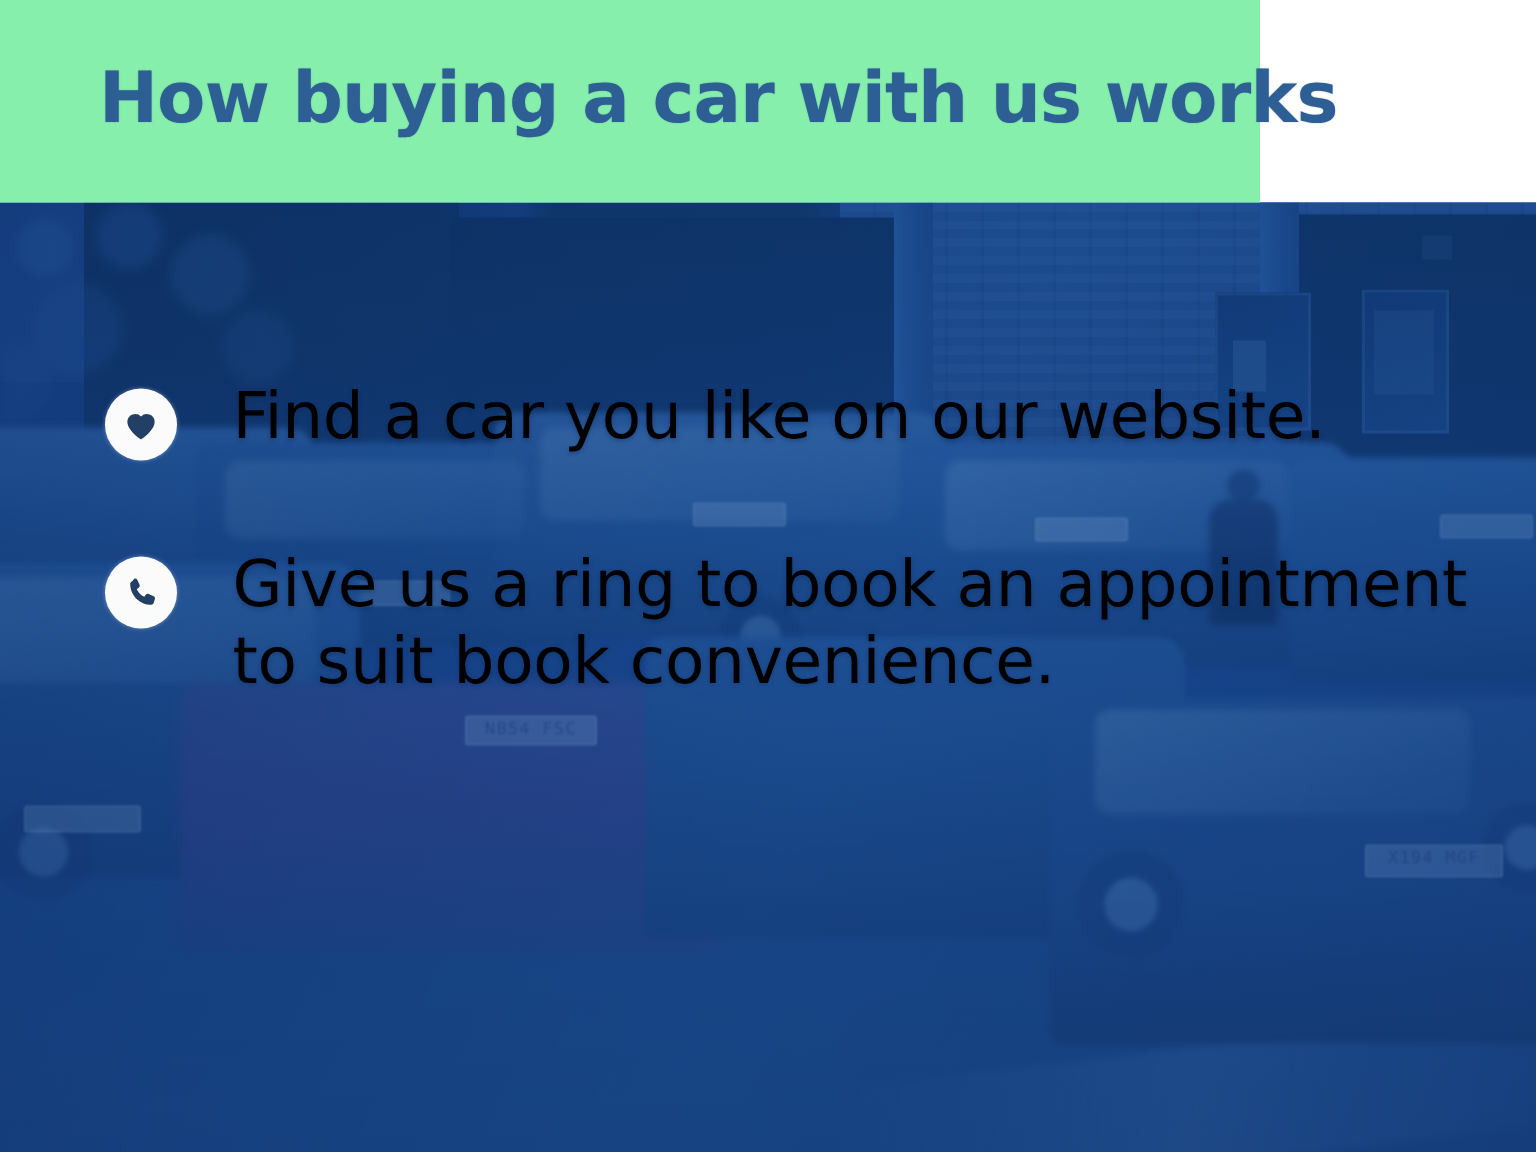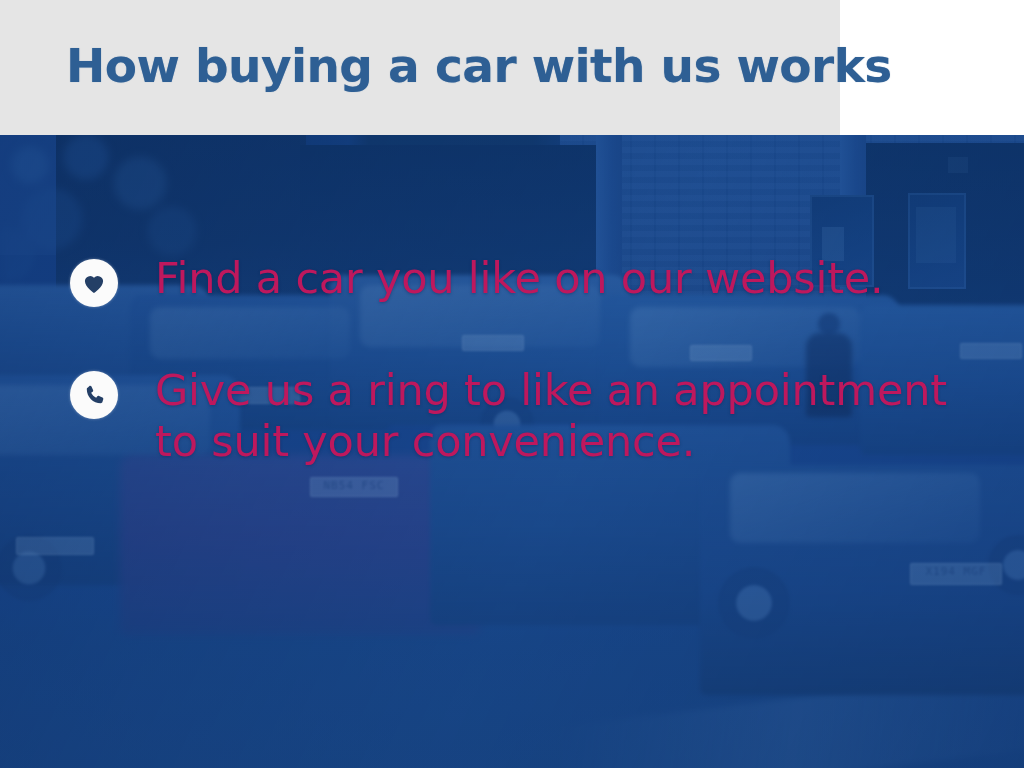--- a/index.html
+++ b/index.html
@@ -19,21 +19,21 @@
     overflow: hidden;
     background: #ffffff;
   }
 
   
   #header-band {
     position: absolute;
     left: 0; top: 0;
     width: 840px;
     height: 135px;
-    background: #e5e5e5;
+    background: #86efac;
     z-index: 30;
   }
 
   #page-title {
     position: absolute;
     left: 66px;
     top: 38px;
     font-family: "DejaVu Sans", sans-serif;
     font-size: 47px;
     font-weight: bold;
@@ -244,21 +244,21 @@
     box-shadow: 0 0 3px rgba(255,255,255,0.35);
   }
   .icon-badge svg { display: block; }
 
   .step-text {
     margin-left: 37px;
     font-family: "DejaVu Sans", sans-serif;
     font-size: 43px;
     font-weight: normal;
     line-height: 51px;
-    color: #be185d;
+    color: #000000;
     text-shadow: 0 1px 3px rgba(10,40,80,0.40);
     max-width: 830px;
     letter-spacing: -0.2px;
   }
 </style>
 </head>
 <body>
 
 <div id="slide">
 
@@ -340,18 +340,18 @@
       </span>
       <span class="step-text">Find a car you like on our website.</span>
     </div>
 
     <div class="step step-2">
       <span class="icon-badge">
         <svg width="25" height="25" viewBox="0 0 24 24" aria-hidden="true">
           <path fill="#243f66" d="M7.4 2.6c.7-.2 1.4.1 1.7.8l1.5 3.2c.3.6.1 1.3-.4 1.7l-1.4 1.1c1 2.1 2.7 3.8 4.8 4.8l1.1-1.4c.4-.5 1.1-.7 1.7-.4l3.2 1.5c.7.3 1 1 .8 1.7l-.8 2.7c-.2.6-.8 1.1-1.5 1.1C10.7 19.4 4.6 13.3 4.6 5.9c0-.7.5-1.3 1.1-1.5z"></path>
         </svg>
       </span>
-      <span class="step-text">Give us a ring to like an appointment to suit your convenience.</span>
+      <span class="step-text">Give us a ring to book an appointment to suit book convenience.</span>
     </div>
 
 
   </div>
 </div>
 
 </body></html>

